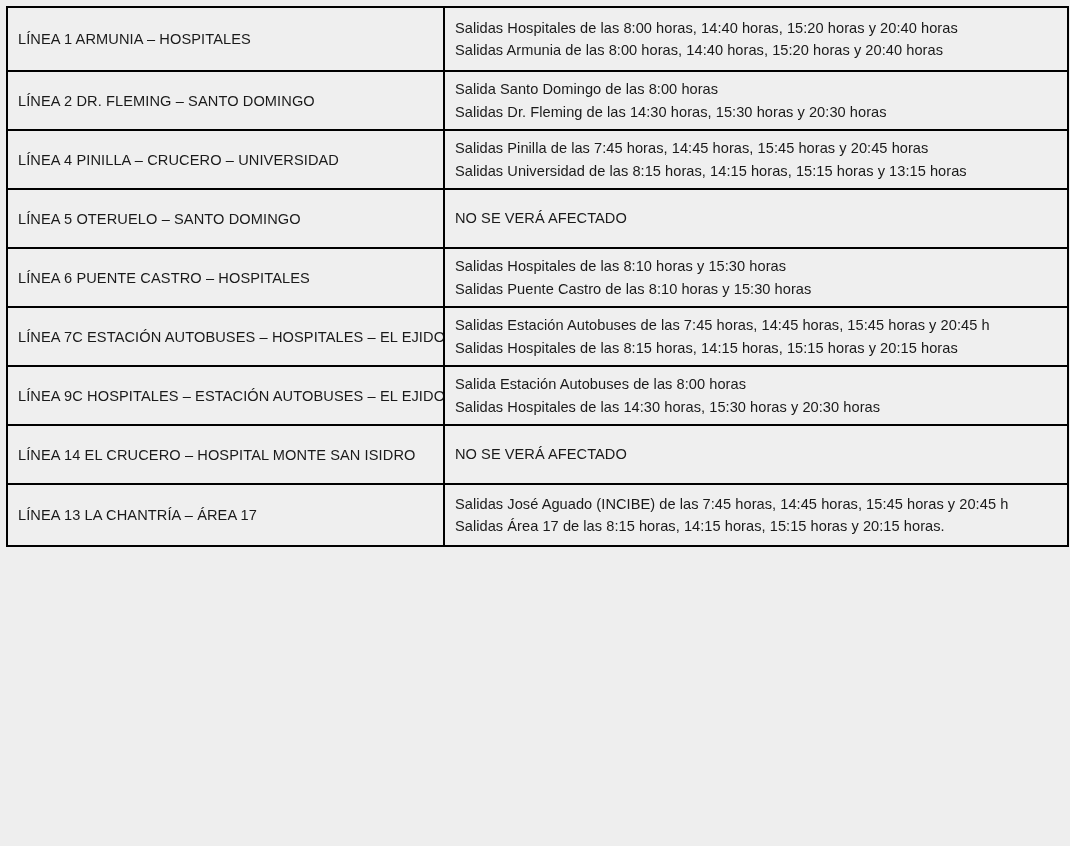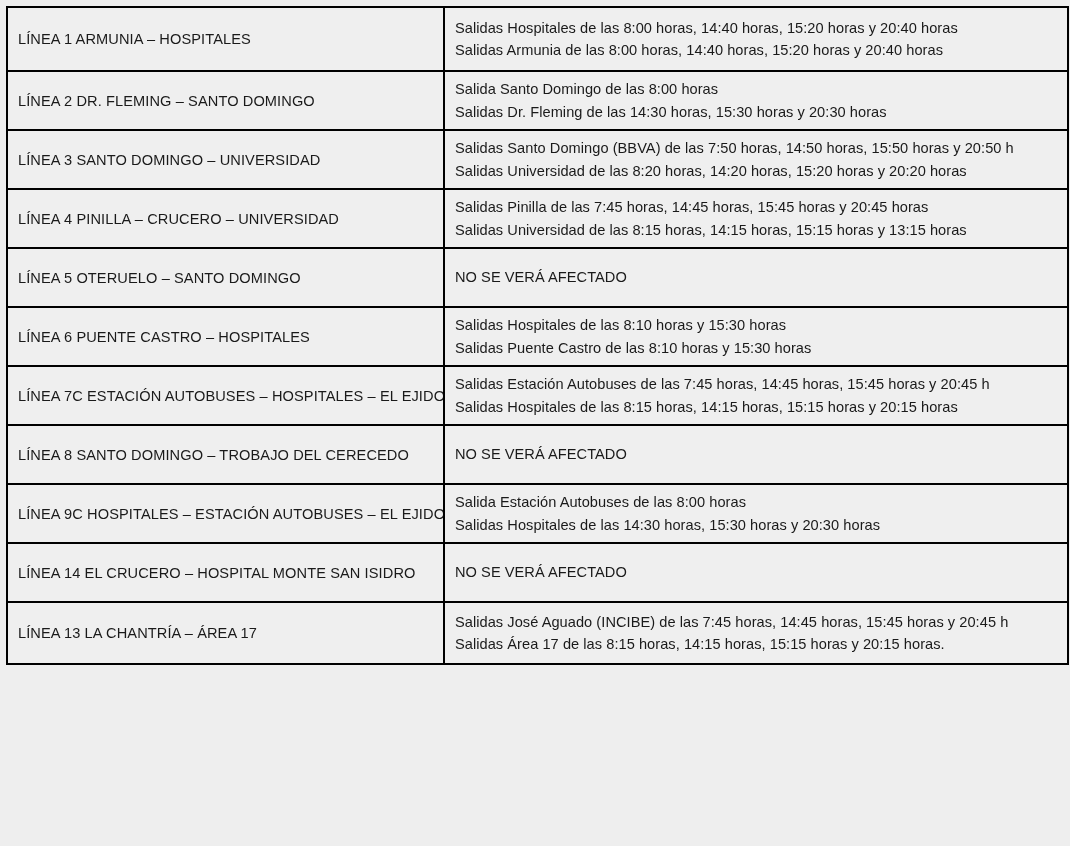--- a/index.html
+++ b/index.html
@@ -92,27 +92,20 @@
       </tr>
 
       <tr>
         <td class="line-cell">LÍNEA 2 DR. FLEMING – SANTO DOMINGO</td>
         <td class="detail-cell">
           <span class="detail-line">Salida Santo Domingo de las 8:00 horas</span>
           <span class="detail-line">Salidas Dr. Fleming de las 14:30 horas, 15:30 horas y 20:30 horas</span>
         </td>
       </tr>
 
-      <tr>
-        <td class="line-cell">LÍNEA 3 SANTO DOMINGO – UNIVERSIDAD</td>
-        <td class="detail-cell">
-          <span class="detail-line">Salidas Santo Domingo (BBVA) de las 7:50 horas, 14:50 horas, 15:50 horas y 20:50 h</span>
-          <span class="detail-line">Salidas Universidad de las 8:20 horas, 14:20 horas, 15:20 horas y 20:20 horas</span>
-        </td>
-      </tr>
 
       <tr>
         <td class="line-cell">LÍNEA 4 PINILLA – CRUCERO – UNIVERSIDAD</td>
         <td class="detail-cell">
           <span class="detail-line">Salidas Pinilla de las 7:45 horas, 14:45 horas, 15:45 horas y 20:45 horas</span>
           <span class="detail-line">Salidas Universidad de las 8:15 horas, 14:15 horas, 15:15 horas y 13:15 horas</span>
         </td>
       </tr>
 
       <tr>
@@ -132,27 +125,20 @@
       </tr>
 
       <tr>
         <td class="line-cell">LÍNEA 7C ESTACIÓN AUTOBUSES – HOSPITALES – EL EJIDO</td>
         <td class="detail-cell">
           <span class="detail-line">Salidas Estación Autobuses de las 7:45 horas, 14:45 horas, 15:45 horas y 20:45 h</span>
           <span class="detail-line">Salidas Hospitales de las 8:15 horas, 14:15 horas, 15:15 horas y 20:15 horas</span>
         </td>
       </tr>
 
-      <tr>
-        <td class="line-cell">LÍNEA 8 SANTO DOMINGO – TROBAJO DEL CERECEDO</td>
-        <td class="detail-cell">
-          <span class="detail-line">NO SE VERÁ AFECTADO</span>
-
-        </td>
-      </tr>
 
       <tr>
         <td class="line-cell">LÍNEA 9C HOSPITALES – ESTACIÓN AUTOBUSES – EL EJIDO</td>
         <td class="detail-cell">
           <span class="detail-line">Salida Estación Autobuses de las 8:00 horas</span>
           <span class="detail-line">Salidas Hospitales de las 14:30 horas, 15:30 horas y 20:30 horas</span>
         </td>
       </tr>
 
       <tr>

